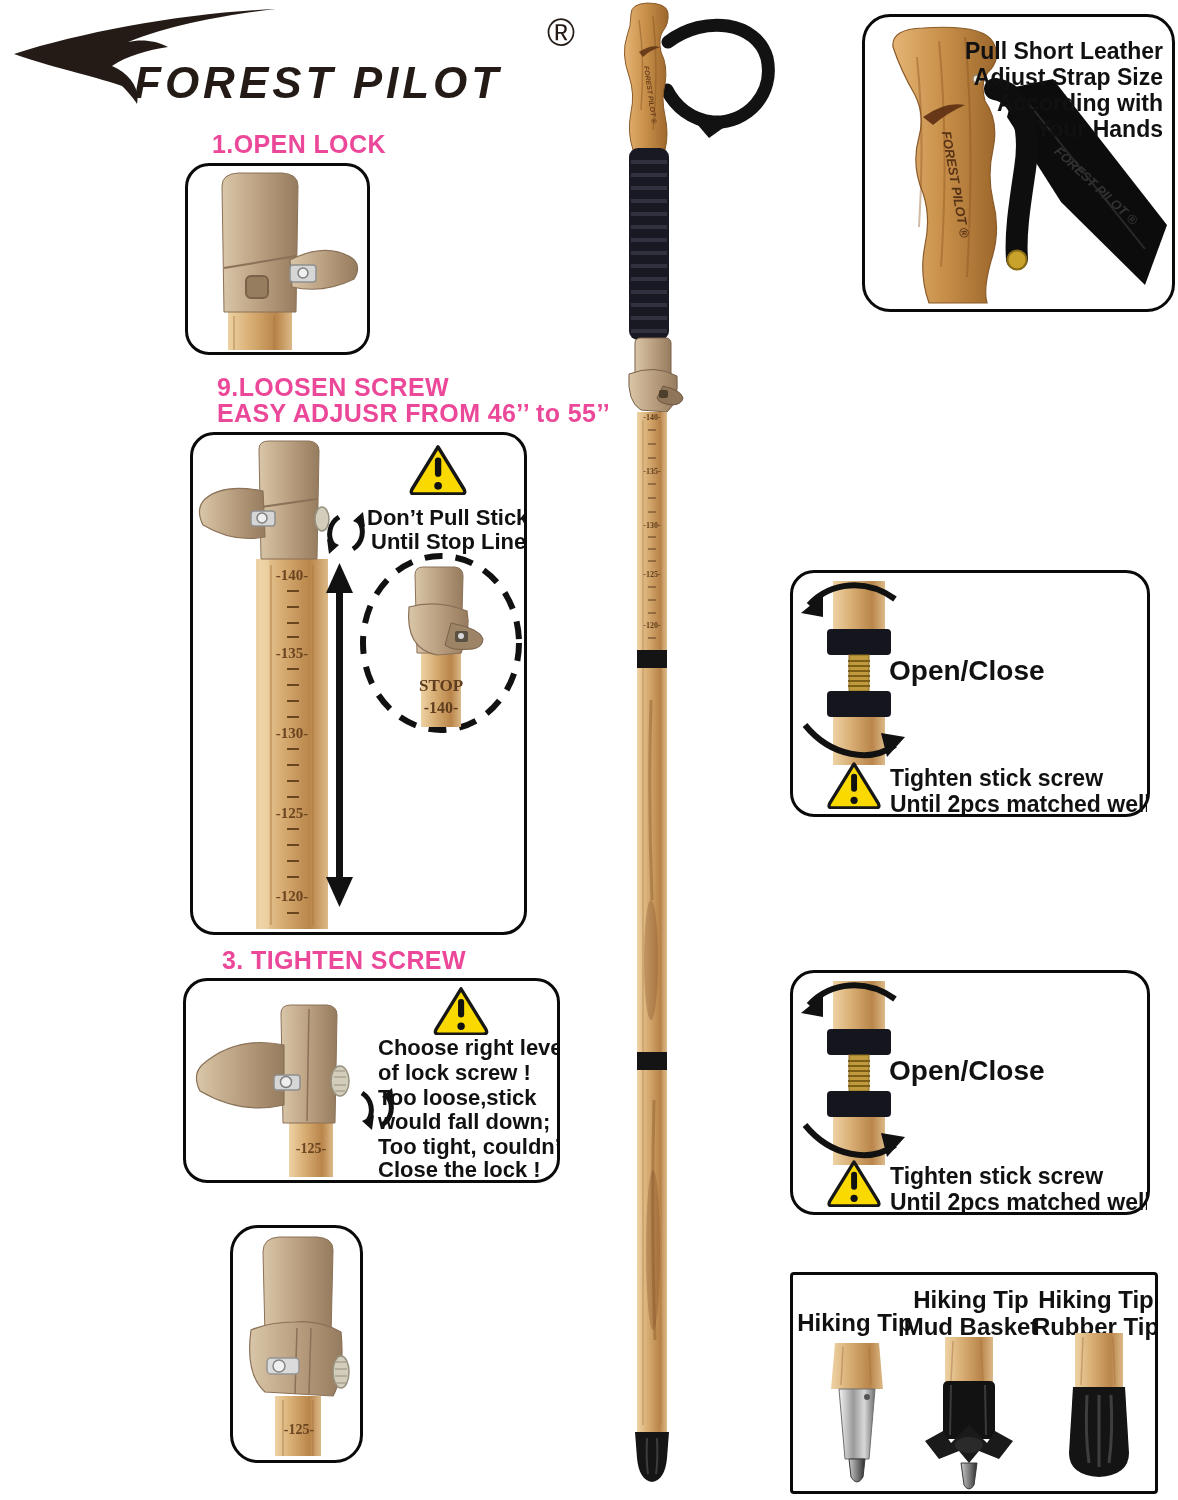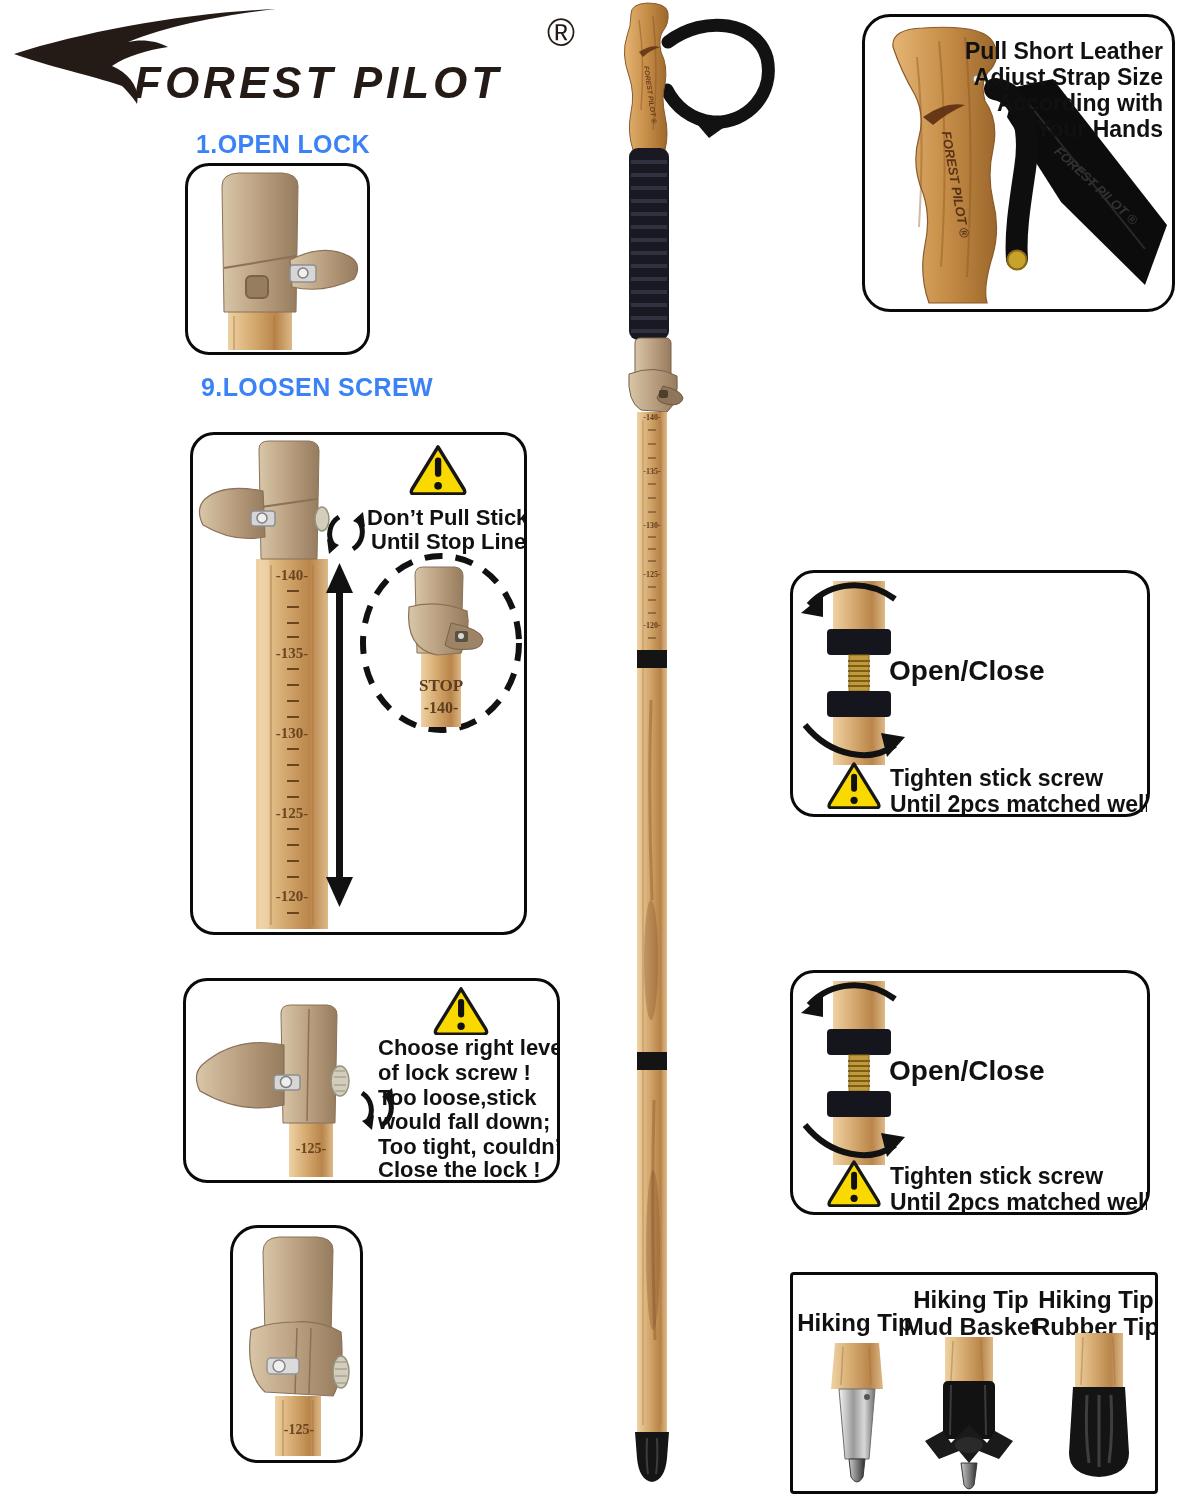--- a/index.html
+++ b/index.html
@@ -1,20 +1,20 @@
 <!DOCTYPE html>
 <html><head>
 <meta charset="utf-8">
 <style>
   html,body{margin:0;padding:0;background:#ffffff;}
   body{font-family:"Liberation Sans",sans-serif;}
   .canvas{position:relative;width:1178px;height:1500px;background:#ffffff;overflow:hidden;}
   .abs{position:absolute;}
   .box{position:absolute;background:#ffffff;border:3px solid #0a0a0a;border-radius:24px;box-sizing:border-box;}
-  .h{position:absolute;font-weight:bold;font-size:25px;color:#3b82f6;letter-spacing:.4px;white-space:nowrap;}
+  .h{position:absolute;font-weight:bold;font-size:25px;color:#ec4899;letter-spacing:.4px;white-space:nowrap;margin-left:16px;}
   svg{display:block;}
   svg text{font-family:"Liberation Sans",sans-serif;}
   .stamp{font-family:"Liberation Serif",serif;}
 </style>
 </head>
 <body>
 
 <div class="canvas">
 
   <svg class="abs" style="width:0;height:0" aria-hidden="true">
@@ -55,20 +55,22 @@
   </svg>
 
   <svg class="abs" style="left:6px;top:6px" width="580" height="112" viewBox="0 0 580 112">
     <path d="M270,3 C180,7 80,25 8,48 C55,64 95,72 116,80 C124,88 128,93 131,98 C134,82 124,68 106,60 C120,50 142,44 162,41 C150,34 134,33 122,36 C166,18 225,8 270,3 Z" fill="#241b16"></path>
     <text x="128" y="92" font-size="44" font-weight="bold" font-style="italic" letter-spacing="4" fill="#241b16">FOREST PILOT</text>
     <text x="541" y="40" font-size="38" fill="#241b16">®</text>
   </svg>
 
   <div class="h" style="left:196px;top:130px">1.OPEN LOCK</div>
   <div class="h" style="left:201px;top:373px">9.LOOSEN SCREW</div>
+  <div class="h" style="left:201px;top:399px">EASY ADJUSR FROM 46’’ to 55’’</div>
+  <div class="h" style="left:206px;top:946px">3. TIGHTEN SCREW</div>
   <div class="h" style="left:204px;top:1120px">4.CLOSE LOCK</div>
 
   <div class="box" style="left:185px;top:163px;width:185px;height:192px">
     <svg width="179" height="186" viewBox="0 0 179 186">
       <rect x="40" y="146" width="64" height="38" fill="url(#gWood)"></rect>
       <path d="M46,150 L46,184 M86,150 L86,184" stroke="#a8763f" stroke-width="1.5" opacity=".5"></path>
       <path d="M34,20 Q34,8 50,7 L94,7 Q110,8 110,20 L108,146 L36,146 Z" fill="url(#gTan)" stroke="#8a7158" stroke-width="1"></path>
       <path d="M36,102 L108,90" stroke="#8a7158" stroke-width="2" fill="none"></path>
       <rect x="58" y="110" width="22" height="22" rx="5" fill="#977d60" stroke="#7a6248" stroke-width="2"></rect>
       <path d="M102,94 Q138,76 164,92 Q174,100 166,113 Q136,128 104,121 Z" fill="url(#gTan)" stroke="#8a7158" stroke-width="1.2"></path>

